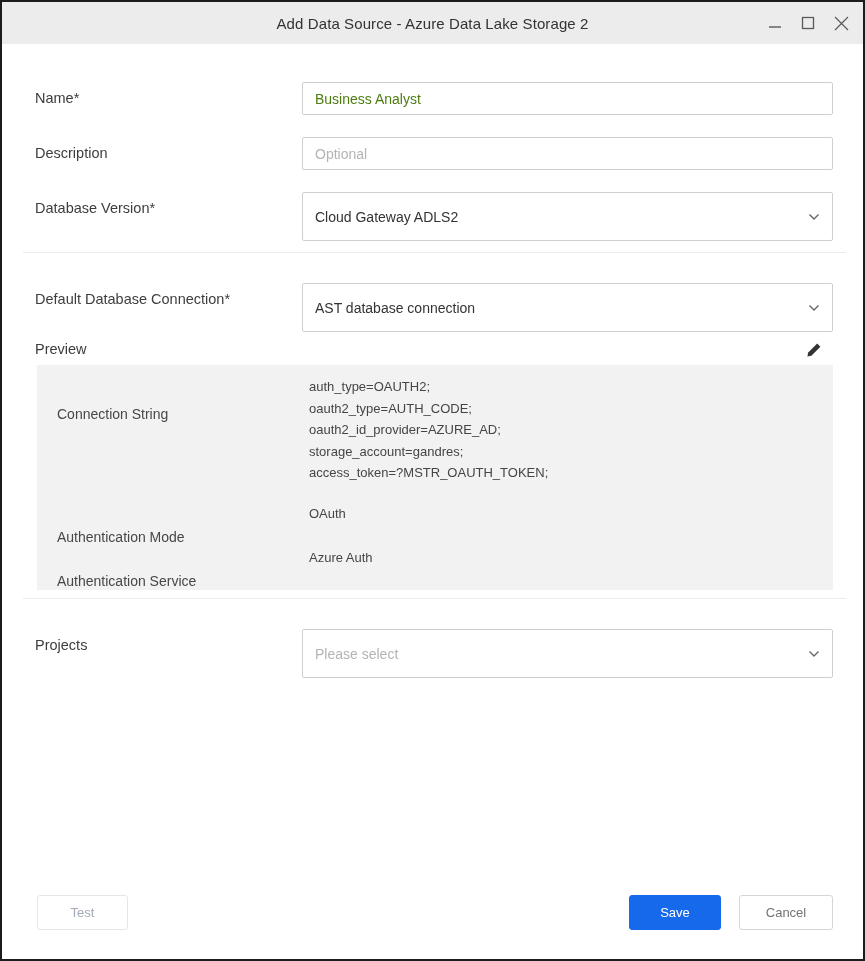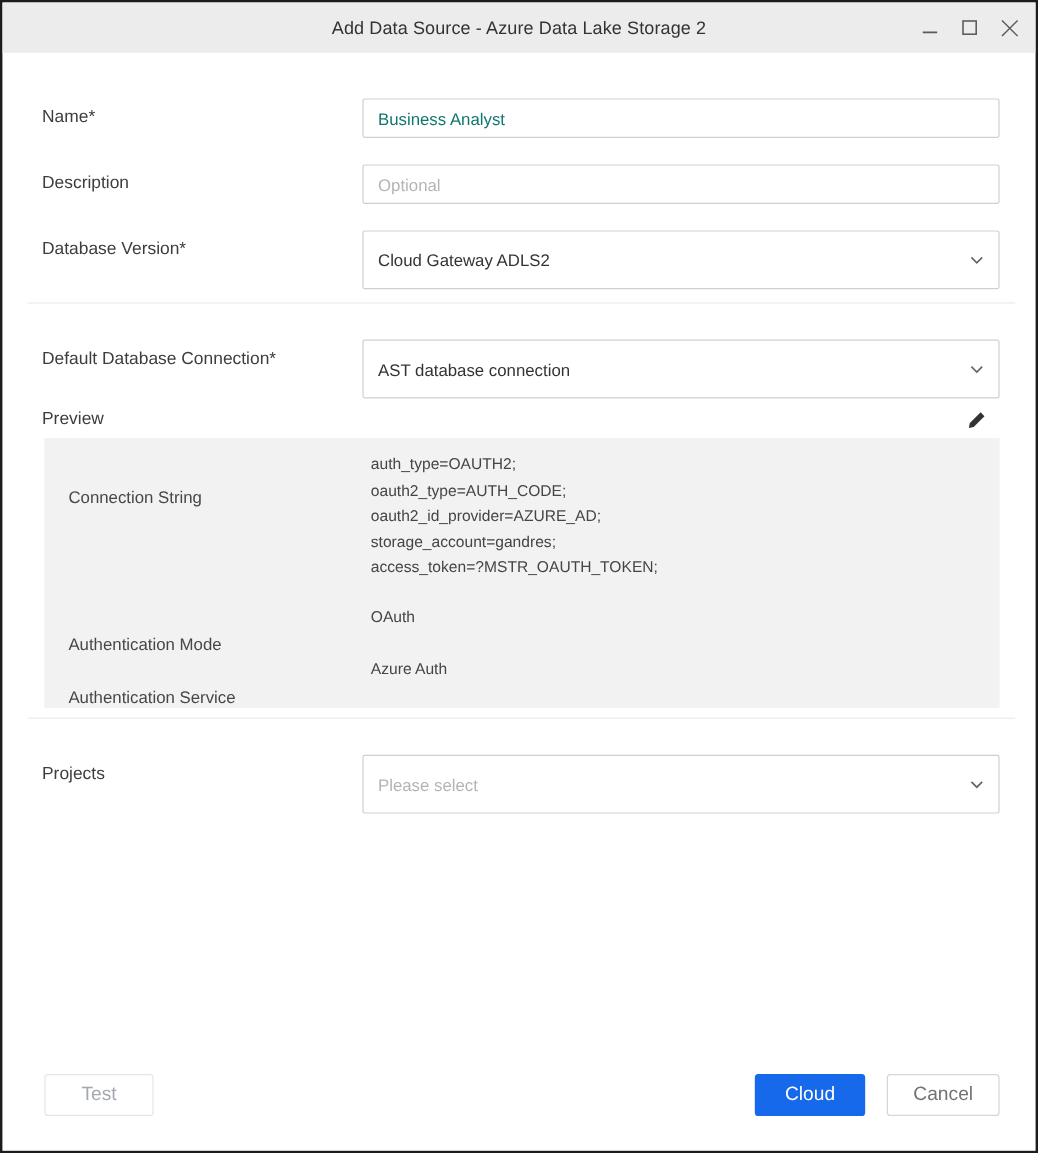--- a/index.html
+++ b/index.html
@@ -22,21 +22,21 @@
     display:flex; align-items:center; gap:17px;
   }
   .win-btn{ width:16px; height:16px; display:flex; align-items:center; justify-content:center; cursor:pointer; background:none; border:none; padding:0; }
 
   
   .label{ position:absolute; left:33px; font-size:14.5px; color:#3d3d3d; }
 
   .text-input{
     position:absolute; left:300px; width:531px; height:33px;
     border:1px solid #cfcfcf; border-radius:2px; background:#fff;
-    font-family:"Liberation Sans", sans-serif; font-size:14px; color:#0f766e;
+    font-family:"Liberation Sans", sans-serif; font-size:14px; color:#4d7c0f;
     padding:0 12px; outline:none;
   }
   .text-input::placeholder{ color:#b4b4b4; }
 
   .select{
     position:absolute; left:300px; width:531px; height:49px;
     border:1px solid #cfcfcf; border-radius:2px; background:#fff;
     display:flex; align-items:center; padding:0 12px; cursor:pointer;
   }
   .select .sel-text{ font-size:14px; color:#333; }
@@ -53,21 +53,21 @@
     position:absolute; left:35px; top:363px; width:796px; height:225px;
     background:#f2f2f2;
   }
   .p-label{ position:absolute; left:20px; font-size:14px; color:#474747;margin-top:22px; }
   .p-value{ position:absolute; left:272px; font-size:13px; color:#454545; }
   .cs-lines{ position:absolute; left:272px; top:11px; font-size:13px; color:#454545; line-height:21.5px; }
   .cs-lines span{ display:block; }
 
   
   .btn{ position:absolute; top:893px; height:35px; border-radius:3px;
-    font-family:"Liberation Sans", sans-serif; font-size:16px; cursor:pointer;
+    font-family:"Liberation Sans", sans-serif; font-size:13px; cursor:pointer;
     display:flex; align-items:center; justify-content:center; }
   .btn-test{ left:35px; width:91px; background:#fff; border:1px solid #e6e6e6; color:#a3a9b3; cursor:default; }
   .btn-save{ left:627px; width:92px; background:#1769eb; border:1px solid #1769eb; color:#ffffff; }
   .btn-cancel{ left:737px; width:94px; background:#fff; border:1px solid #d6d6d6; color:#737373;text-align:right; }
 </style>
 </head>
 <body>
 
 <div class="window">
 
@@ -150,16 +150,16 @@
   <div class="select" style="top:627px">
     <span class="sel-text placeholder">Please select</span>
     <span class="chev">
       <svg width="12" height="8" viewBox="0 0 12 8">
           <path d="M1.5 1.5 L6 6 L10.5 1.5" stroke="#666" stroke-width="1.4" fill="none"></path>
         </svg>
     </span>
   </div>
 
   <button class="btn btn-test">Test</button>
-  <button class="btn btn-save">Cloud</button>
+  <button class="btn btn-save">Save</button>
   <button class="btn btn-cancel">Cancel</button>
 
 </div>
 
 </body></html>

